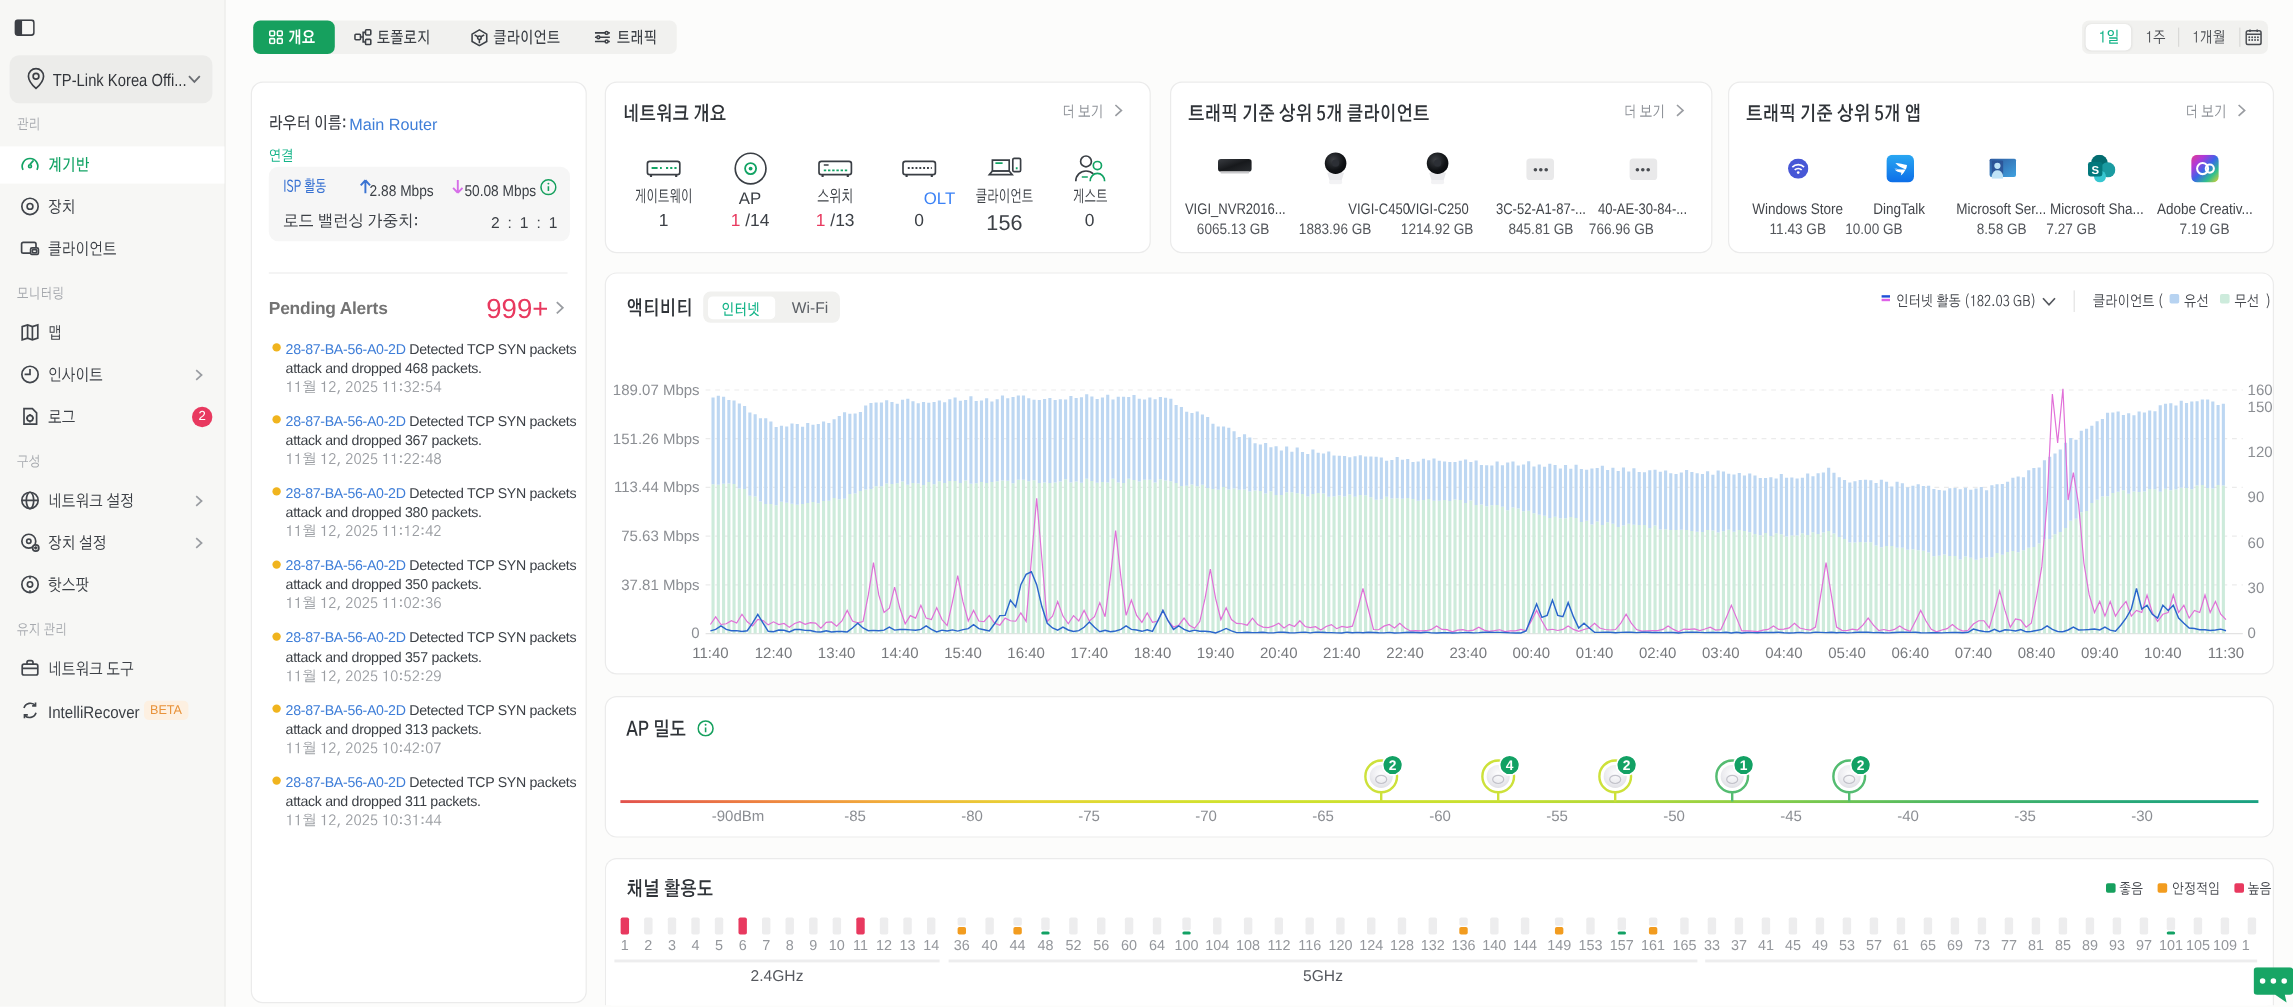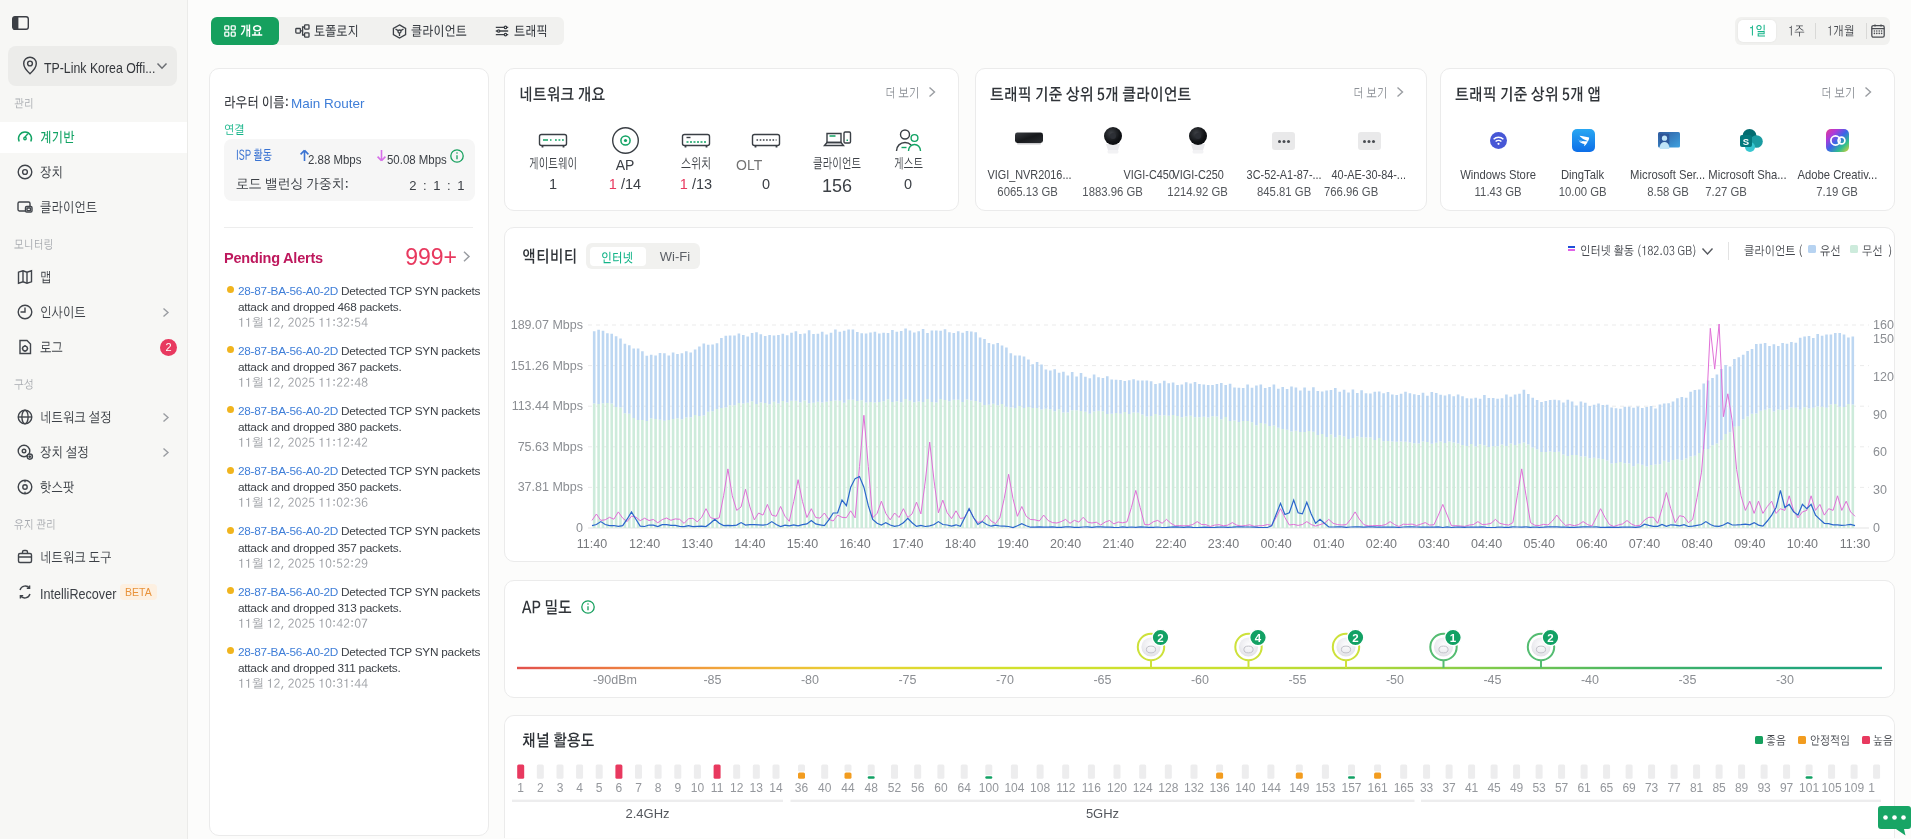--- a/index.html
+++ b/index.html
@@ -256,21 +256,21 @@
 <path d="M7 6.2v4" stroke="#16a05e" stroke-width="1.3"></path>
     <circle cx="7" cy="4" r="0.8" fill="#16a05e"></circle>
   </svg>
 <div style="position:absolute;left:236.0px;top:178.2px;line-height:0;">
     <svg width="113.0" height="13.5" viewBox="0 -10.8 113.0 13.5" style="overflow:visible">
       <path d="M2.4 -3.2V-7H9.6V-9.2H2.3V-10H10.6V-6.2H3.4V-4.1H10.9V-3.2ZM0.6 -0V-0.9H6V-3.6H7.1V-0.9H12.3V-0Z M15.4 -4.2V-9.8H23.7V-8.9H16.4V-5.1H23.7V-4.2ZM13.5 -0.3V-1.2H25.3V-0.3Z M30.6 -5V-10.4H31.6V-8.6H34.6V-10.4H35.6V-5ZM31.6 -5.8H34.6V-7.8H31.6ZM37 -4.7V-10.7H37.9V-8H39.6V-10.8H40.6V-4.5H39.6V-7.1H37.9V-4.7ZM32.1 1V-1.8H39.5V-3H32V-3.8H40.6V-1.1H33.1V0.2H40.9V1Z M43.9 -3.4V-7.2H48.7V-9.3H43.8V-10.1H49.7V-6.4H44.9V-4.3H45.3Q48.2 -4.3 50.7 -4.5V-3.7Q47.9 -3.4 44.5 -3.4ZM50.3 -6.5V-7.4H52.5V-10.8H53.5V-1.7H52.5V-6.5ZM45.5 0.9V-2.4H46.5V0H53.9V0.9Z M55.8 -4.9Q56.7 -5.4 57.5 -6Q58.3 -6.7 58.9 -7.6Q59.5 -8.5 59.5 -9.5V-10.5H60.5V-9.5Q60.5 -8.8 60.8 -8.2Q61.1 -7.5 61.7 -7Q62.2 -6.4 62.7 -6.1Q63.3 -5.7 63.8 -5.4L63.2 -4.7Q62.3 -5.2 61.3 -6Q60.4 -6.9 60 -7.7Q59.6 -6.7 58.6 -5.8Q57.5 -4.8 56.5 -4.2ZM65.4 -3.7V-10.8H66.4V-3.7ZM58 -1.2Q58 -2.4 59.2 -3Q60.4 -3.6 62.3 -3.6Q64.3 -3.6 65.5 -3Q66.7 -2.4 66.7 -1.2Q66.7 -0.1 65.5 0.5Q64.3 1.1 62.3 1.1Q60.3 1.1 59.2 0.5Q58 -0.1 58 -1.2ZM59.1 -1.2Q59.1 -0.5 59.9 -0.2Q60.8 0.2 62.3 0.2Q63.8 0.2 64.7 -0.2Q65.6 -0.6 65.6 -1.2Q65.6 -2 64.7 -2.3Q63.8 -2.7 62.3 -2.7Q60.8 -2.7 60 -2.3Q59.1 -2 59.1 -1.2Z M72.3 -1.2Q74.5 -2.7 75.9 -4.7Q77.2 -6.8 77.2 -8.7H72.9V-9.7H78.3Q78.3 -4.2 73 -0.5ZM80.8 1.2V-10.8H81.9V-5.6H83.9V-4.7H81.9V1.2Z M86 -6.7Q86.9 -6.9 87.8 -7.2Q88.8 -7.6 89.5 -8.1Q90.3 -8.7 90.3 -9.3V-9.7H86.7V-10.5H95.1V-9.7H91.5V-9.3Q91.6 -8.5 93 -7.7Q94.4 -7 95.9 -6.7L95.4 -6Q94.1 -6.2 92.8 -6.9Q91.5 -7.6 90.9 -8.3Q90.4 -7.6 89.1 -6.9Q87.8 -6.3 86.4 -5.9ZM85 -4.5V-5.4H96.8V-4.5H91.4V-2.6H90.4V-4.5ZM86.5 -0.9Q86.5 -1.9 87.7 -2.4Q88.8 -3 90.9 -3Q92.9 -3 94.2 -2.5Q95.4 -1.9 95.4 -0.9Q95.4 0.1 94.1 0.6Q92.9 1.1 90.9 1.1Q88.8 1.1 87.6 0.6Q86.5 0.1 86.5 -0.9ZM87.6 -0.9Q87.6 -0.3 88.4 -0Q89.3 0.3 90.9 0.3Q92.4 0.3 93.3 -0Q94.3 -0.4 94.3 -0.9Q94.3 -1.5 93.3 -1.8Q92.4 -2.1 90.9 -2.1Q89.3 -2.1 88.5 -1.8Q87.6 -1.5 87.6 -0.9Z M100.3 -9.3V-10.2H104.7V-9.3ZM98.4 -1.2Q99 -1.6 99.6 -2Q100.2 -2.4 100.8 -3Q101.3 -3.6 101.6 -4.3Q102 -5 102 -5.8V-6.6H98.9V-7.5H106V-6.6H103V-5.9Q103 -3.7 106.3 -1.6L105.6 -0.9Q104.7 -1.4 103.8 -2.3Q102.9 -3.2 102.5 -4Q102.2 -3.1 101.1 -2.1Q100.1 -1.1 99.1 -0.5ZM107.5 1.2V-10.8H108.5V1.2Z M111.9 -1.1V-2.7H113.5V-1.1ZM111.9 -6.3V-7.9H113.5V-6.3Z" fill="#3c4046" transform="scale(0.9825 1)"></path>
     </svg>
   </div>
 <div class="abs" style="left:400px;top:178px;width:66px;font-size:13px;letter-spacing:1.5px;color:#3c4046;text-align:right">2 : 1 : 1</div>
 <div class="abs" style="left:224px;top:227px;width:249px;height:1px;background:#ededed"></div>
-<div class="abs" style="left:224px;top:250px;font-size:14.5px;font-weight:bold;color:#be185d;letter-spacing:-0.2px">Pending Alerts</div>
+<div class="abs" style="left:224px;top:250px;font-size:14.5px;font-weight:bold;color:#737373;letter-spacing:-0.2px">Pending Alerts</div>
 <div class="abs" style="left:399px;top:244px;width:58px;font-size:23px;color:#e8395f;text-align:right">999+</div>
 <svg class="abs" style="left:462px;top:250px" width="9" height="13" viewBox="0 0 9 13">
     <path d="M2 1.8 7 6.5 2 11.2" fill="none" stroke="#9a9da2" stroke-width="1.5"></path>
   </svg>
 <div class="abs" style="left:227px;top:286.0px;width:7px;height:7px;border-radius:50%;background:#f0b41e"></div>
 <div class="abs" style="left:238px;top:282.5px;white-space:nowrap;font-size:11.8px;letter-spacing:-0.25px;line-height:16.2px;color:#3c4046"><span style="color:#3f7ed8">28-87-BA-56-A0-2D</span> Detected TCP SYN packets<br>attack and dropped 468 packets.</div>
 <div class="ktx" style="left:238px;top:316.7px">
     <svg width="130.0" height="12.0" viewBox="0 -9.6 130.0 12.0" style="overflow:visible">
       <path d="M1.2 -6.7V-7.4H1.6Q2.6 -7.4 2.9 -7.7Q3.3 -8 3.3 -8.6V-8.9H4.1V0.1H3.1V-6.7Z M7.9 -6.7V-7.4H8.2Q9.2 -7.4 9.6 -7.7Q10 -8 10 -8.6V-8.9H10.8V0.1H9.8V-6.7Z M15.1 -8Q15.1 -8.7 16 -9.1Q16.8 -9.5 18.1 -9.5Q19.4 -9.5 20.3 -9.1Q21.1 -8.7 21.1 -8Q21.1 -7.3 20.3 -6.9Q19.4 -6.5 18.1 -6.5Q16.8 -6.5 15.9 -6.9Q15.1 -7.3 15.1 -8ZM16 -8Q16 -7.6 16.6 -7.4Q17.2 -7.2 18.1 -7.2Q19 -7.2 19.6 -7.4Q20.2 -7.6 20.2 -8Q20.2 -8.4 19.6 -8.6Q19 -8.8 18.1 -8.8Q17.3 -8.8 16.6 -8.6Q16 -8.4 16 -8ZM20.1 -4.1V-4.7H22.6V-9.6H23.4V-3.5H22.6V-4.1ZM14.2 -5.1V-5.8H15.3Q19 -5.8 21.9 -6.2V-5.5Q20.5 -5.3 18.2 -5.2V-3.6H17.3V-5.2Q16.2 -5.1 15.3 -5.1ZM15.9 0.9V-1.5H22.6V-2.4H15.8V-3.1H23.5V-0.8H16.8V0.2H23.8V0.9Z M29 -6.7V-7.4H29.4Q30.4 -7.4 30.7 -7.7Q31.1 -8 31.1 -8.6V-8.9H31.9V0.1H30.9V-6.7Z M35.1 -6.8Q35.3 -7.8 36 -8.4Q36.7 -9 37.8 -9Q38.9 -9 39.6 -8.3Q40.3 -7.7 40.3 -6.6Q40.3 -5.2 39 -3.9Q37.4 -2.4 37 -2Q36.5 -1.3 36.2 -0.8H40.3V0H35.1Q35.1 -0.4 35.3 -0.9Q35.5 -1.4 35.7 -1.8Q36 -2.1 36.5 -2.7Q37 -3.2 37.3 -3.5Q37.5 -3.8 38.2 -4.4Q39.4 -5.5 39.4 -6.6Q39.4 -7.4 38.9 -7.8Q38.5 -8.2 37.7 -8.2Q37 -8.2 36.6 -7.8Q36.1 -7.3 35.9 -6.6Z M41.7 2 42.7 -1.4H44L42.5 2Z M48.8 -6.8Q49.1 -7.8 49.7 -8.4Q50.4 -9 51.5 -9Q52.6 -9 53.3 -8.3Q54 -7.7 54 -6.6Q54 -5.2 52.7 -3.9Q51.1 -2.4 50.7 -2Q50.2 -1.3 50 -0.8H54V0H48.8Q48.8 -0.4 49 -0.9Q49.2 -1.4 49.5 -1.8Q49.7 -2.1 50.2 -2.7Q50.7 -3.2 51 -3.5Q51.3 -3.8 51.9 -4.4Q53.1 -5.5 53.1 -6.6Q53.1 -7.4 52.6 -7.8Q52.2 -8.2 51.5 -8.2Q50.7 -8.2 50.3 -7.8Q49.8 -7.3 49.6 -6.6Z M56.4 -4.4Q56.4 -2.6 56.8 -1.6Q57.3 -0.6 58.2 -0.6Q58.7 -0.6 59.1 -0.9Q59.4 -1.2 59.6 -1.7Q59.8 -2.3 59.9 -2.9Q60 -3.6 60 -4.4Q60 -6.1 59.5 -7.2Q59.1 -8.2 58.2 -8.2Q57.3 -8.2 56.8 -7.2Q56.4 -6.2 56.4 -4.4ZM55.4 -4.4Q55.4 -6.8 56.2 -7.9Q57 -9 58.2 -9Q59.5 -9 60.2 -7.8Q60.9 -6.6 60.9 -4.4Q60.9 -3 60.7 -2Q60.4 -1 59.8 -0.4Q59.1 0.2 58.2 0.2Q57 0.2 56.2 -0.9Q55.4 -2.1 55.4 -4.4Z M62.1 -6.8Q62.4 -7.8 63.1 -8.4Q63.7 -9 64.8 -9Q66 -9 66.7 -8.3Q67.4 -7.7 67.4 -6.6Q67.4 -5.2 66 -3.9Q64.5 -2.4 64 -2Q63.5 -1.3 63.3 -0.8H67.4V0H62.2Q62.2 -0.4 62.4 -0.9Q62.6 -1.4 62.8 -1.8Q63 -2.1 63.5 -2.7Q64 -3.2 64.3 -3.5Q64.6 -3.8 65.3 -4.4Q66.4 -5.5 66.4 -6.6Q66.4 -7.4 66 -7.8Q65.5 -8.2 64.8 -8.2Q64.1 -8.2 63.6 -7.8Q63.1 -7.3 63 -6.6Z M68.8 -1.4 69.5 -1.7Q69.8 -1.2 70.3 -0.9Q70.7 -0.6 71.3 -0.6Q72.2 -0.6 72.7 -1.1Q73.2 -1.7 73.2 -2.6Q73.2 -3.6 72.6 -4.1Q72.1 -4.7 71.3 -4.7Q70.3 -4.7 69.6 -3.9L69 -4.1L69.5 -8.8H73.6V-8H70.3L70 -5Q70.7 -5.5 71.6 -5.5Q72.7 -5.5 73.4 -4.7Q74.1 -3.9 74.1 -2.6Q74.1 -1.5 73.4 -0.6Q72.7 0.2 71.3 0.2Q69.5 0.2 68.8 -1.4Z M79 -6.7V-7.4H79.3Q80.4 -7.4 80.7 -7.7Q81.1 -8 81.1 -8.6V-8.9H81.9V0.1H80.9V-6.7Z M85.7 -6.7V-7.4H86Q87 -7.4 87.4 -7.7Q87.8 -8 87.8 -8.6V-8.9H88.5V0.1H87.6V-6.7Z M92.4 -1V-2.4H93.9V-1ZM92.4 -5.6V-7H93.9V-5.6Z M95.7 -1.5 96.5 -1.8Q97.1 -0.6 98.4 -0.6Q99.3 -0.6 99.8 -1Q100.4 -1.5 100.4 -2.4Q100.4 -3.3 99.8 -3.8Q99.1 -4.2 98.3 -4.2Q97.8 -4.2 97.6 -4.2V-5Q97.8 -5 98.2 -5Q99 -5 99.5 -5.4Q100 -5.9 100 -6.6Q100 -7.3 99.6 -7.8Q99.1 -8.2 98.4 -8.2Q97.3 -8.2 96.7 -6.9L95.9 -7.1Q96.2 -8 96.8 -8.5Q97.5 -9 98.4 -9Q99.6 -9 100.3 -8.3Q101 -7.7 101 -6.7Q101 -6 100.6 -5.4Q100.1 -4.9 99.6 -4.7Q100.3 -4.5 100.8 -3.9Q101.3 -3.4 101.3 -2.4Q101.3 -1.2 100.5 -0.5Q99.7 0.2 98.4 0.2Q97.4 0.2 96.7 -0.3Q96 -0.8 95.7 -1.5Z M102.5 -6.8Q102.8 -7.8 103.5 -8.4Q104.1 -9 105.2 -9Q106.3 -9 107.1 -8.3Q107.8 -7.7 107.8 -6.6Q107.8 -5.2 106.4 -3.9Q104.8 -2.4 104.4 -2Q103.9 -1.3 103.7 -0.8H107.8V0H102.6Q102.6 -0.4 102.8 -0.9Q103 -1.4 103.2 -1.8Q103.4 -2.1 103.9 -2.7Q104.4 -3.2 104.7 -3.5Q105 -3.8 105.7 -4.4Q106.8 -5.5 106.8 -6.6Q106.8 -7.4 106.4 -7.8Q105.9 -8.2 105.2 -8.2Q104.5 -8.2 104 -7.8Q103.5 -7.3 103.3 -6.6Z M109.9 -1V-2.4H111.4V-1ZM109.9 -5.6V-7H111.4V-5.6Z M113.3 -1.4 114 -1.7Q114.3 -1.2 114.8 -0.9Q115.3 -0.6 115.8 -0.6Q116.7 -0.6 117.2 -1.1Q117.7 -1.7 117.7 -2.6Q117.7 -3.6 117.2 -4.1Q116.6 -4.7 115.8 -4.7Q114.8 -4.7 114.1 -3.9L113.5 -4.1L114 -8.8H118.1V-8H114.8L114.5 -5Q115.2 -5.5 116.1 -5.5Q117.2 -5.5 117.9 -4.7Q118.6 -3.9 118.6 -2.6Q118.6 -1.5 117.9 -0.6Q117.2 0.2 115.8 0.2Q114 0.2 113.3 -1.4Z M119.7 -2.7 123.7 -8.9H124.5V-2.8H125.8V-2H124.5V0.1H123.6V-2H119.7ZM120.6 -2.8H123.6V-6.1Q123.6 -6.8 123.7 -7.5H123.6L122.8 -6.2Z" fill="#9b9ea3" transform="scale(1.0314 1)"></path>
     </svg>
@@ -374,21 +374,21 @@
   </div>
 <div class="abs" style="left:513px;top:175.5px;width:80px;text-align:center;font-size:14.5px;color:#3c4046">1</div>
 <div class="abs" style="left:595px;top:156.5px;width:60px;text-align:center;font-size:14px;color:#3c4046">AP</div>
 <div class="abs" style="left:585px;top:175.5px;width:80px;text-align:center;font-size:14.5px;color:#3c4046"><span style="color:#e8395f">1</span> /14</div>
 <div style="position:absolute;left:681.0px;top:156.8px;line-height:0;">
     <svg width="30.0" height="14.0" viewBox="0 -11.2 30.0 14.0" style="overflow:visible">
       <path d="M1.3 -4.7Q2.1 -5 2.9 -5.5Q3.8 -6.1 4.5 -6.7Q5.2 -7.4 5.7 -8.2Q6.2 -9.1 6.2 -9.8V-10.5H7.2V-9.8Q7.2 -9.1 7.7 -8.2Q8.2 -7.4 9 -6.7Q9.7 -6.1 10.6 -5.5Q11.4 -5 12.1 -4.7L11.5 -3.9Q10.2 -4.5 8.7 -5.7Q7.3 -6.8 6.7 -8Q6.2 -6.9 4.8 -5.7Q3.3 -4.5 1.9 -3.9ZM0.6 -0.3V-1.3H12.8V-0.3Z M15.4 -8.3Q15.4 -9.5 16.4 -10.2Q17.3 -10.9 18.8 -10.9Q20.2 -10.9 21.2 -10.2Q22.1 -9.5 22.1 -8.3Q22.1 -7.1 21.2 -6.4Q20.2 -5.7 18.8 -5.7Q17.3 -5.7 16.4 -6.4Q15.4 -7.1 15.4 -8.3ZM16.5 -8.3Q16.5 -7.5 17.2 -7.1Q17.8 -6.6 18.8 -6.6Q19.8 -6.6 20.4 -7.1Q21.1 -7.6 21.1 -8.3Q21.1 -9.1 20.4 -9.6Q19.8 -10.1 18.8 -10.1Q17.8 -10.1 17.2 -9.6Q16.5 -9.1 16.5 -8.3ZM24.1 1.2V-11.2H25.2V1.2ZM14.4 -3.2V-4.1H16Q20.5 -4.1 23.6 -4.5V-3.7Q22 -3.4 19.2 -3.3V1H18.1V-3.2Q17.1 -3.2 16 -3.2Z M30 -9.6V-10.6H34.5V-9.6ZM28 -1.2Q28.6 -1.6 29.2 -2.1Q29.8 -2.5 30.4 -3.1Q31 -3.7 31.3 -4.5Q31.7 -5.2 31.7 -6V-6.8H28.5V-7.8H35.8V-6.8H32.7V-6.1Q32.7 -3.8 36.1 -1.6L35.4 -0.9Q34.5 -1.5 33.6 -2.4Q32.6 -3.3 32.2 -4.1Q31.8 -3.2 30.8 -2.2Q29.7 -1.1 28.7 -0.5ZM37.4 1.2V-11.2H38.5V1.2Z" fill="#3c4046" transform="scale(0.7433 1)"></path>
     </svg>
   </div>
 <div class="abs" style="left:656px;top:175.5px;width:80px;text-align:center;font-size:14.5px;color:#3c4046"><span style="color:#e8395f">1</span> /13</div>
-<div class="abs" style="left:736px;top:156.5px;width:60px;text-align:left;font-size:14px;color:#737373">OLT</div>
+<div class="abs" style="left:736px;top:156.5px;width:60px;text-align:right;font-size:14px;color:#3b82f6">OLT</div>
 <div class="abs" style="left:726px;top:175.5px;width:80px;text-align:center;font-size:14.5px;color:#3c4046">0</div>
 <div style="position:absolute;left:813.0px;top:156.8px;line-height:0;">
     <svg width="48.0" height="14.0" viewBox="0 -11.2 48.0 14.0" style="overflow:visible">
       <path d="M2.2 -7.9V-8.7H10Q10.1 -9.5 10.1 -10.1H2.4V-11H11.2Q11.2 -8.4 10.7 -6.1H9.7Q9.8 -6.8 10 -7.9ZM0.6 -5.5V-6.4H12.8V-5.5ZM2.4 1V-2H10V-3.3H2.3V-4.2H11V-1.2H3.5V0.1H11.4V1Z M15 -1.1V-6.1H19.8V-9.2H14.9V-10.1H20.8V-5.2H16V-2.1H16.4Q19.2 -2.1 22.2 -2.4V-1.6Q19 -1.1 15.4 -1.1ZM23.3 1.2V-11.2H24.3V-6H26.4V-4.9H24.3V1.2Z M28.4 -5.7Q28.4 -7.9 29.3 -9.2Q30.1 -10.6 31.5 -10.6Q33 -10.6 33.8 -9.2Q34.7 -7.9 34.7 -5.7Q34.7 -3.6 33.8 -2.3Q33 -0.9 31.5 -0.9Q30.1 -0.9 29.2 -2.3Q28.4 -3.6 28.4 -5.7ZM29.5 -5.7Q29.5 -4.1 30 -3Q30.5 -1.9 31.5 -1.9Q32.5 -1.9 33.1 -3Q33.6 -4.1 33.6 -5.7Q33.6 -7.4 33.1 -8.5Q32.6 -9.6 31.5 -9.6Q30.5 -9.6 30 -8.5Q29.5 -7.4 29.5 -5.7ZM37.4 1.2V-11.2H38.5V1.2Z M41.7 -7.5Q41.7 -8.9 42.6 -9.8Q43.5 -10.7 45 -10.7Q46.4 -10.7 47.4 -9.8Q48.3 -8.9 48.3 -7.5Q48.3 -6.1 47.4 -5.3Q46.4 -4.4 45 -4.4Q43.5 -4.4 42.6 -5.3Q41.7 -6.2 41.7 -7.5ZM42.8 -7.5Q42.8 -6.6 43.4 -5.9Q44 -5.3 45 -5.3Q46 -5.3 46.6 -5.9Q47.2 -6.6 47.2 -7.5Q47.2 -8.5 46.6 -9.2Q46 -9.8 45 -9.8Q44 -9.8 43.4 -9.2Q42.8 -8.5 42.8 -7.5ZM47.6 -7.1V-8H51V-11.2H52V-1.9H51V-7.1ZM43.7 0.8V-2.9H44.8V-0.1H52.4V0.8Z M56.3 -3.4V-10.2H65V-9.3H57.4V-7.2H64.9V-6.4H57.4V-4.3H65.1V-3.4ZM54.4 -0.2V-1.1H66.6V-0.2Z" fill="#3c4046" transform="scale(0.7136 1)"></path>
     </svg>
   </div>
 <div class="abs" style="left:797px;top:175.5px;width:80px;text-align:center;font-size:18px;color:#3c4046">156</div>
 <div style="position:absolute;left:893.5px;top:156.8px;line-height:0;">
     <svg width="29.0" height="14.0" viewBox="0 -11.2 29.0 14.0" style="overflow:visible">
       <path d="M1 -1.3Q3 -2.9 4 -5Q5 -7.1 5.1 -9H1.5V-10H6.2Q6.2 -4.4 1.8 -0.7ZM10.8 1.2V-11.2H11.8V1.2ZM5.8 -5V-6H8.1V-10.9H9V0.7H8.1V-5Z M14.8 -4.7Q15.6 -5 16.4 -5.5Q17.2 -6.1 18 -6.7Q18.7 -7.4 19.2 -8.2Q19.6 -9.1 19.6 -9.8V-10.5H20.7V-9.8Q20.7 -9.1 21.2 -8.2Q21.7 -7.4 22.4 -6.7Q23.2 -6.1 24 -5.5Q24.8 -5 25.6 -4.7L25 -3.9Q23.6 -4.5 22.2 -5.7Q20.7 -6.8 20.2 -8Q19.6 -6.9 18.2 -5.7Q16.8 -4.5 15.4 -3.9ZM14 -0.3V-1.3H26.2V-0.3Z M29.4 -3.4V-10.2H38.1V-9.3H30.5V-7.2H38V-6.4H30.5V-4.3H38.2V-3.4ZM27.5 -0.2V-1.1H39.7V-0.2Z" fill="#3c4046" transform="scale(0.7185 1)"></path>
@@ -519,21 +519,21 @@
         <stop offset="1" stop-color="#e8d02f"></stop>
       </linearGradient>
     </defs>
 <rect width="23" height="23" rx="5" fill="url(#acc)"></rect>
 <circle cx="9.5" cy="11.5" r="4.6" fill="none" stroke="#fff" stroke-width="1.7"></circle>
 <circle cx="15.5" cy="11.5" r="3.4" fill="none" stroke="#fff" stroke-width="1.7"></circle>
   </svg>
 <div class="abs" style="left:1450px;top:164.5px;width:96px;text-align:center;white-space:nowrap"><span style="display:inline-block;transform:scaleX(0.88);font-size:12.8px;color:#43464b">Windows Store</span></div>
 <div class="abs" style="left:1450px;top:181.5px;width:96px;text-align:center"><span style="display:inline-block;transform:scaleX(0.9);font-size:12.6px;color:#54575c">11.43 GB</span></div>
 <div class="abs" style="left:1535px;top:164.5px;width:96px;text-align:center;white-space:nowrap"><span style="display:inline-block;transform:scaleX(0.88);font-size:12.8px;color:#43464b">DingTalk</span></div>
-<div class="abs" style="left:1535px;top:181.5px;width:96px;text-align:center"><span style="display:inline-block;transform:scaleX(0.9);font-size:12.6px;color:#54575c">10.00 GB</span></div>
+<div class="abs" style="left:1535px;top:181.5px;width:96px;text-align:left"><span style="display:inline-block;transform:scaleX(0.9);font-size:12.6px;color:#54575c">10.00 GB</span></div>
 <div class="abs" style="left:1620px;top:164.5px;width:96px;text-align:center;white-space:nowrap"><span style="display:inline-block;transform:scaleX(0.88);font-size:12.8px;color:#43464b">Microsoft Ser...</span></div>
 <div class="abs" style="left:1620px;top:181.5px;width:96px;text-align:center"><span style="display:inline-block;transform:scaleX(0.9);font-size:12.6px;color:#54575c">8.58 GB</span></div>
 <div class="abs" style="left:1703px;top:164.5px;width:96px;text-align:left;white-space:nowrap"><span style="display:inline-block;transform:scaleX(0.88);font-size:12.8px;color:#43464b">Microsoft Sha...</span></div>
 <div class="abs" style="left:1703px;top:181.5px;width:96px;text-align:left"><span style="display:inline-block;transform:scaleX(0.9);font-size:12.6px;color:#54575c">7.27 GB</span></div>
 <div class="abs" style="left:1789px;top:164.5px;width:96px;text-align:center;white-space:nowrap"><span style="display:inline-block;transform:scaleX(0.88);font-size:12.8px;color:#43464b">Adobe Creativ...</span></div>
 <div class="abs" style="left:1789px;top:181.5px;width:96px;text-align:center"><span style="display:inline-block;transform:scaleX(0.9);font-size:12.6px;color:#54575c">7.19 GB</span></div>
 <div class="card" style="left:504px;top:227px;width:1391px;height:335px"></div>
 <div style="position:absolute;left:522.0px;top:248.8px;line-height:0;">
     <svg width="55.2" height="16.5" viewBox="0 -13.2 55.2 16.5" style="overflow:visible">
       <path d="M3.3 -1.9V-3.4H14.3V1.5H12.5V-1.9ZM9.4 -4.4V-13.5H11V-9.6H12.6V-13.7H14.3V-4.1H12.6V-8H11V-4.4ZM1.3 -9.2Q1.3 -10.9 2.3 -11.9Q3.3 -13 4.9 -13Q6.5 -13 7.4 -11.9Q8.4 -10.8 8.4 -9.2Q8.4 -7.4 7.5 -6.4Q6.5 -5.3 4.9 -5.3Q3.2 -5.3 2.3 -6.4Q1.3 -7.4 1.3 -9.2ZM3.1 -9.2Q3.1 -8.1 3.5 -7.4Q4 -6.8 4.9 -6.8Q5.7 -6.8 6.2 -7.4Q6.7 -8.1 6.7 -9.2Q6.7 -10.2 6.2 -10.9Q5.7 -11.6 4.9 -11.6Q4 -11.6 3.5 -10.9Q3.1 -10.2 3.1 -9.2Z M28.5 1.5V-13.7H30.4V1.5ZM18.5 -1.6V-12.2H26.2V-10.7H20.3V-7.7H25.9V-6.2H20.3V-3.1H20.7Q24 -3.1 27.2 -3.5V-2.1Q25.3 -1.8 22.9 -1.7Q20.5 -1.6 19.2 -1.6Z M44.8 1.5V-13.7H46.6V1.5ZM34.5 -1.4V-12.6H36.2V-8.7H40.1V-12.6H41.8V-1.4ZM36.2 -3H40.1V-7.1H36.2Z M61 1.5V-13.7H62.8V1.5ZM51 -1.6V-12.2H58.7V-10.7H52.8V-7.7H58.4V-6.2H52.8V-3.1H53.2Q56.4 -3.1 59.7 -3.5V-2.1Q57.8 -1.8 55.4 -1.7Q53 -1.6 51.7 -1.6Z" fill="#303439" transform="scale(0.8500 1)"></path>

